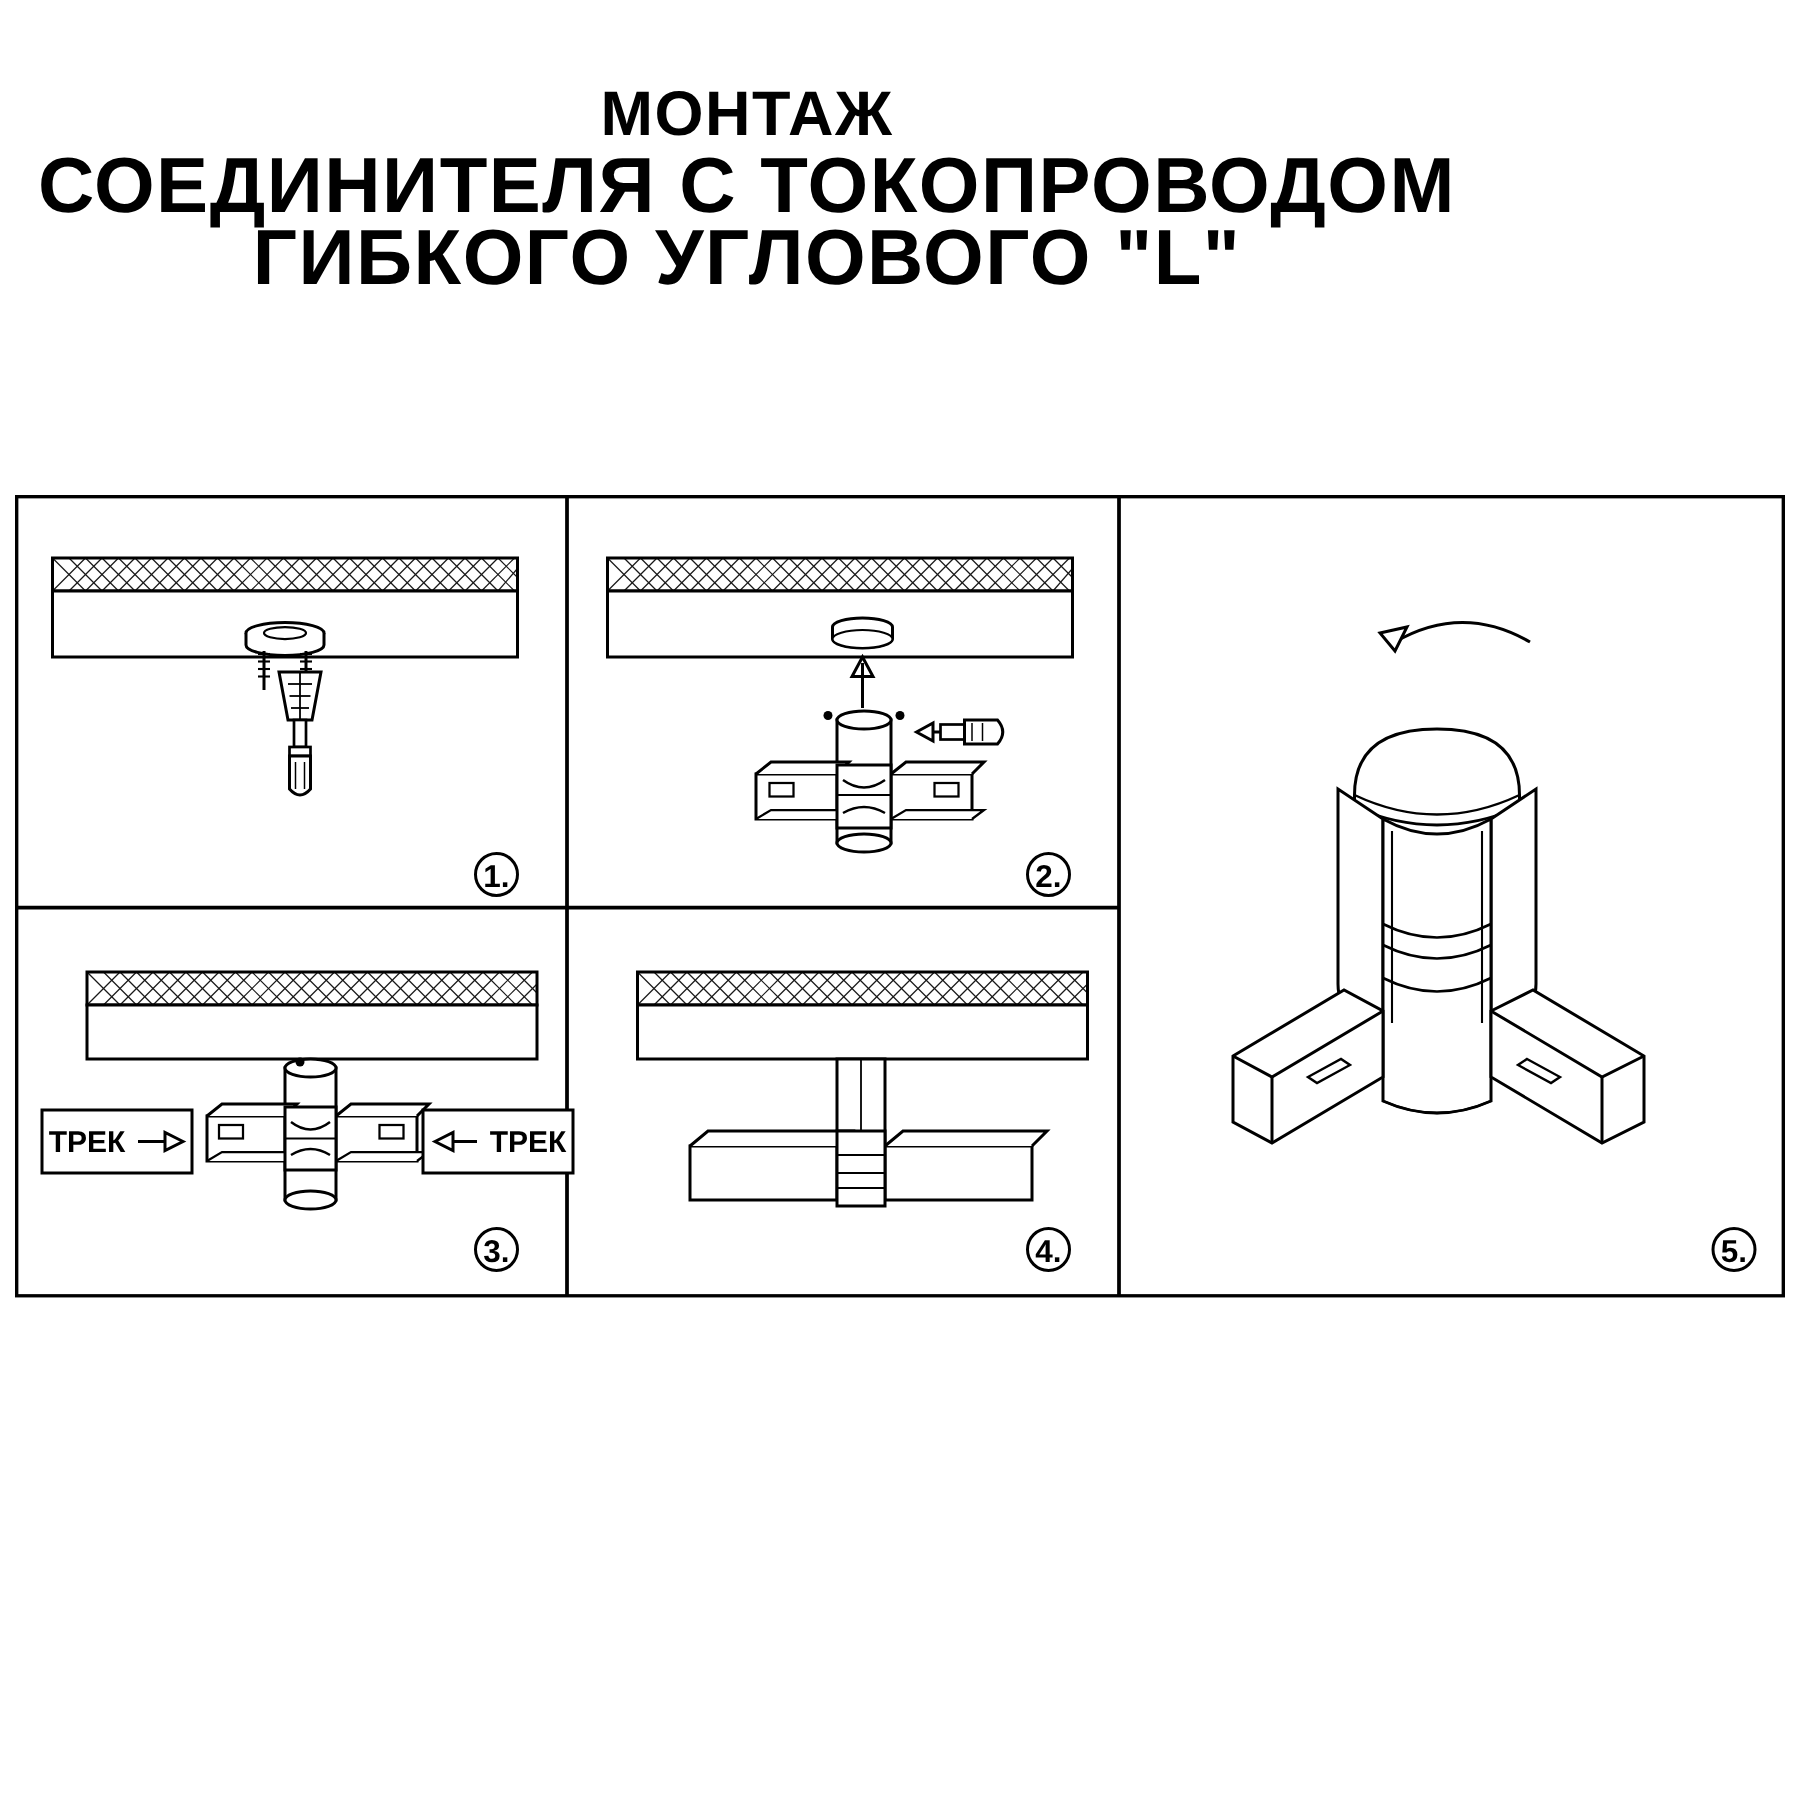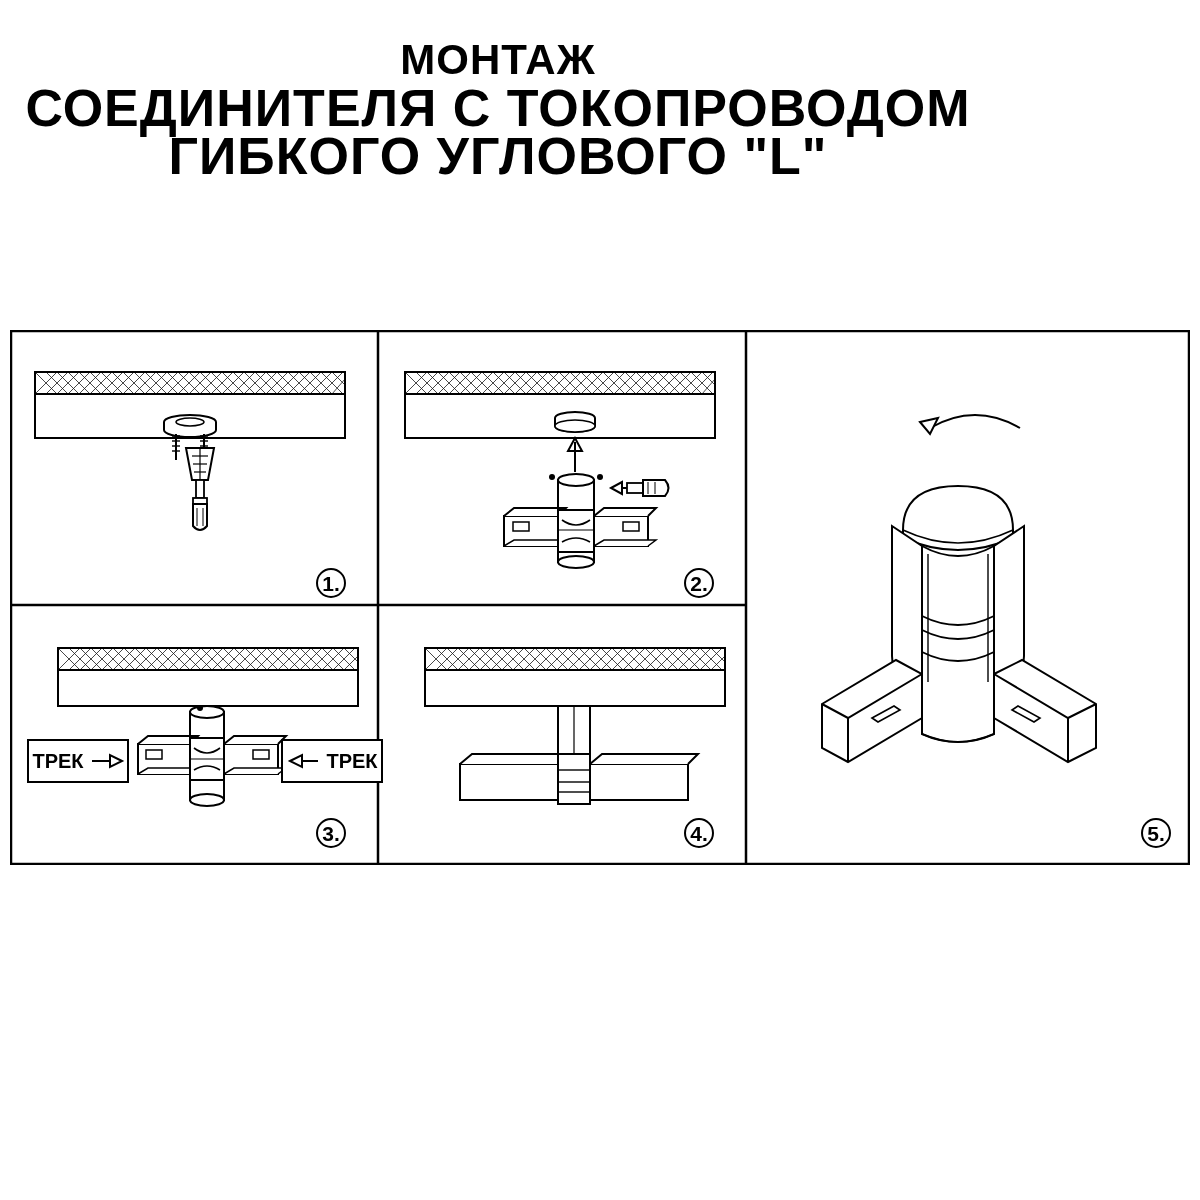--- a/index.html
+++ b/index.html
@@ -11,21 +11,21 @@
     width: 1200px;
     height: 1200px;
     font-family: "Liberation Sans", sans-serif;
     color: #000000;
     position: relative;
     overflow: hidden;
   }
   .title-block {
     position: absolute;
     left: 0;
-    top: 36px;
+    top: 52px;
     width: 996px;
     text-align: center;
   }
   .title-line {
     font-size: 52px;
     font-weight: bold;
     letter-spacing: 1px;
     line-height: 48px;
     white-space: nowrap;
   }

